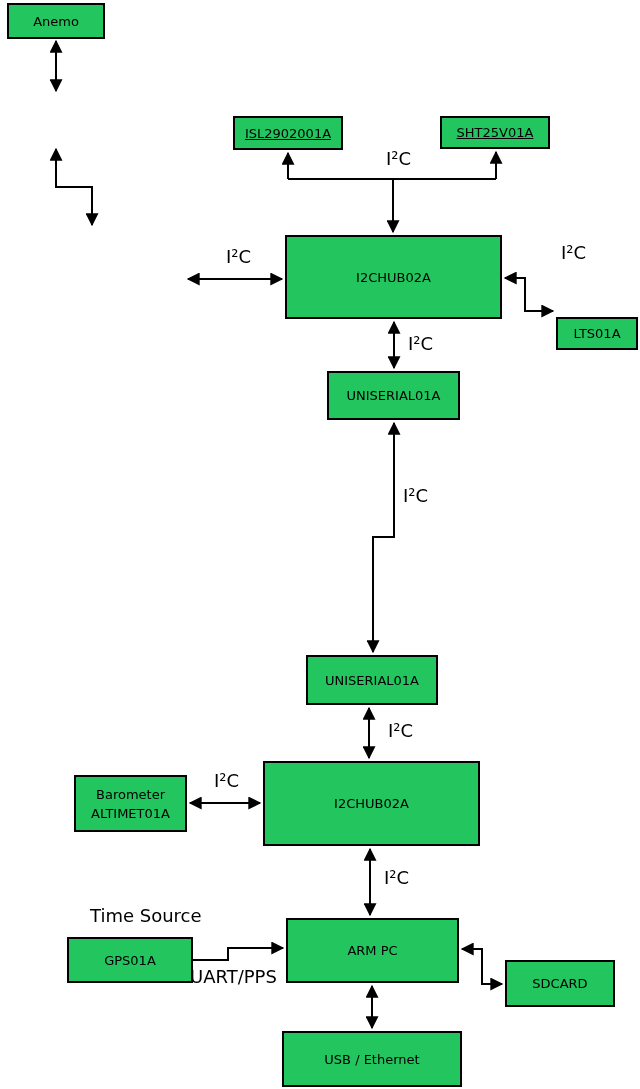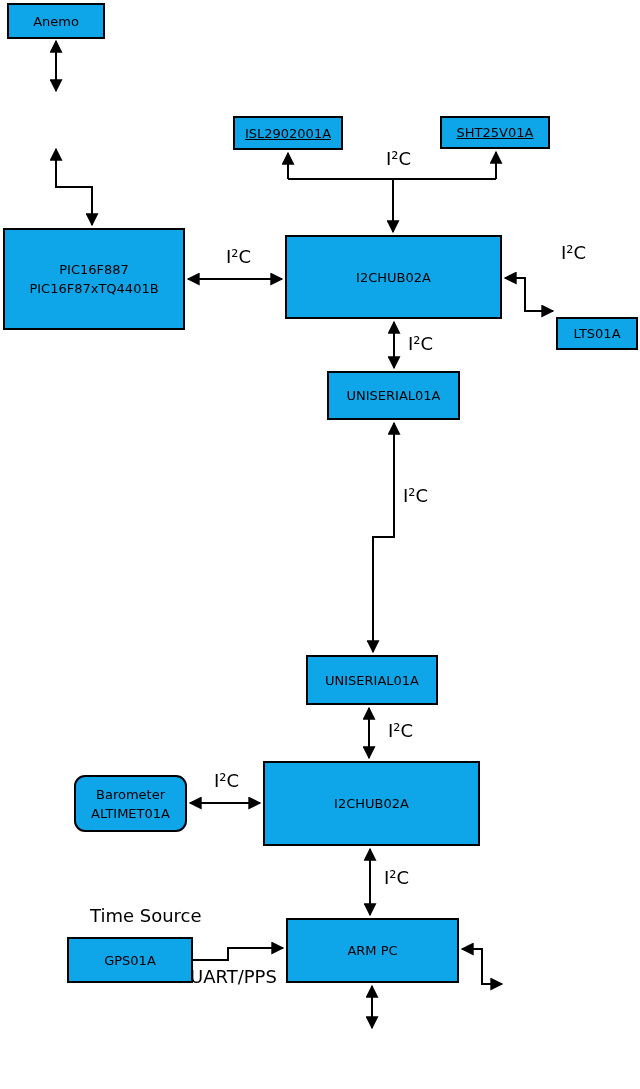--- a/index.html
+++ b/index.html
@@ -20,21 +20,21 @@
     position: absolute;
     left: 0;
     top: 0;
     width: 640px;
     height: 1089px;
   }
   .node {
     position: absolute;
     box-sizing: border-box;
     border: 2px solid #000000;
-    background: #0ea5e9;
+    background: #22c55e;
     display: flex;
     align-items: center;
     justify-content: center;
     text-align: center;
     font-size: 13px;
     line-height: 19px;
     white-space: pre-line;
   }
   .edge-label {
     position: absolute;
@@ -70,45 +70,45 @@
       <path d="M370,849 L370,915" marker-start="url(#arrow)" marker-end="url(#arrow)"></path>
       <path d="M173,960 L228,960 L228,948 L283,948" marker-end="url(#arrow)"></path>
       <path d="M462,949 L482,949 L482,984 L502,984" marker-start="url(#arrow)" marker-end="url(#arrow)"></path>
       <path d="M372,986 L372,1028" marker-start="url(#arrow)" marker-end="url(#arrow)"></path>
     </g>
   </svg>
 
   <div class="node" style="left:7px; top:3px; width:98px; height:36px;">Anemo</div>
 
 
-  <div class="node" style="left:3px; top:228px; width:182px; height:102px;">PIC16F887
-PIC16F87xTQ4401B</div>
 
   <div class="node" style="left:233px; top:116px; width:110px; height:34px;text-decoration:underline;">ISL2902001A</div>
 
   <div class="node" style="left:440px; top:116px; width:110px; height:33px;text-decoration:underline;">SHT25V01A</div>
 
   <div class="node" style="left:285px; top:235px; width:217px; height:84px;">I2CHUB02A</div>
 
   <div class="node" style="left:556px; top:294px; width:82px; height:33px;margin-top:23px;">LTS01A</div>
 
   <div class="node" style="left:327px; top:371px; width:133px; height:49px;">UNISERIAL01A</div>
 
   <div class="node" style="left:306px; top:655px; width:132px; height:50px;">UNISERIAL01A</div>
 
   <div class="node" style="left:263px; top:761px; width:217px; height:85px;">I2CHUB02A</div>
 
-  <div class="node" style="left:74px; top:775px; width:113px; height:57px;border-radius:11px;">Barometer
+  <div class="node" style="left:74px; top:775px; width:113px; height:57px;">Barometer
 ALTIMET01A</div>
 
   <div class="node" style="left:67px; top:937px; width:126px; height:46px;">GPS01A</div>
 
   <div class="node" style="left:286px; top:918px; width:173px; height:65px;">ARM PC</div>
 
+  <div class="node" style="left:505px; top:960px; width:110px; height:47px;">SDCARD</div>
 
+  <div class="node" style="left:282px; top:1031px; width:180px; height:56px;">USB / Ethernet</div>
 
   <div class="edge-label" style="left:386px; top:152px;">I²C</div>
 
   <div class="edge-label" style="left:226px; top:250px;">I²C</div>
 
   <div class="edge-label" style="left:561px; top:246px;">I²C</div>
 
   <div class="edge-label" style="left:408px; top:337px;">I²C</div>
 
   <div class="edge-label" style="left:403px; top:489px;">I²C</div>

